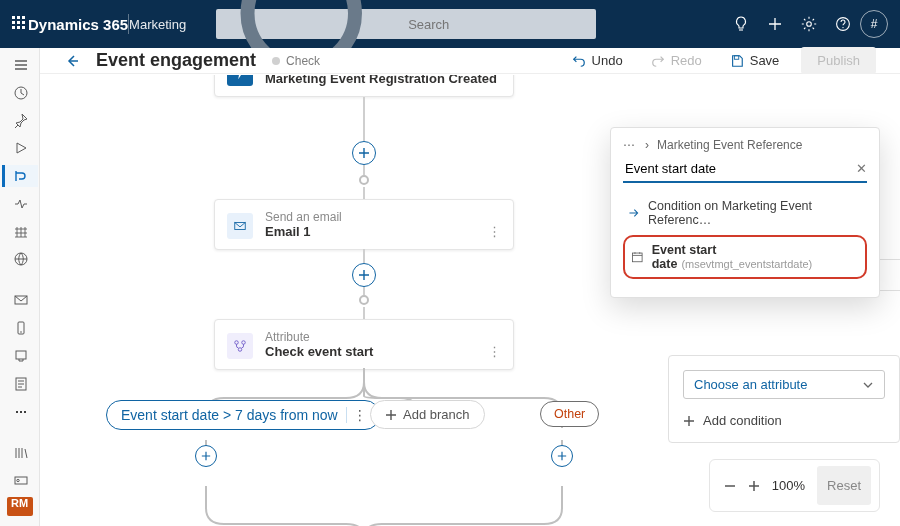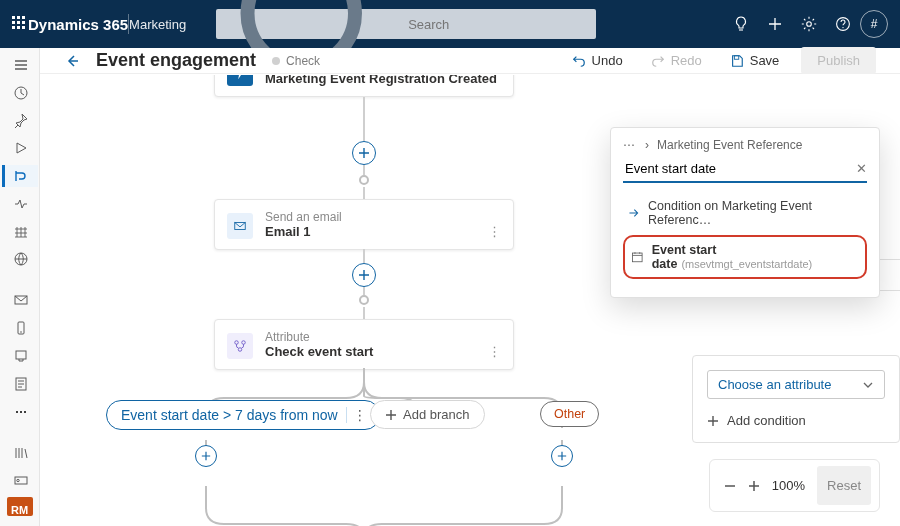--- a/index.html
+++ b/index.html
@@ -16,21 +16,21 @@
   .search input{border:0;background:transparent;outline:none;flex:1;font-size:13px;color:#3a4a5a}
   .spacer{flex:1}
   .topicon{width:34px;height:34px;display:flex;align-items:center;justify-content:center;border-radius:2px}
   .avatar{width:28px;height:28px;border-radius:50%;border:1px solid rgba(255,255,255,.6);display:flex;align-items:center;justify-content:center;font-size:12px}
 
   
   .rail{position:absolute;top:48px;bottom:0;left:0;width:40px;background:#f8f8f8;border-right:1px solid #e5e5e5;display:flex;flex-direction:column;align-items:center;padding-top:6px;gap:6px}
   .rail .ritem{width:36px;height:30px;display:flex;align-items:center;justify-content:center;color:#5b5b5b;border-left:3px solid transparent}
   .rail .ritem.active{border-left-color:#0b6cbd;color:#0b6cbd;background:#eef5fb}
   .rail svg{width:16px;height:16px}
-  .rm{width:26px;height:26px;background:#c85114;color:#fff;font-weight:700;font-size:11px;display:flex;align-items:flex-end;justify-content:center;border-radius:2px;margin-top:auto;margin-bottom:10px}
+  .rm{width:26px;height:26px;background:#c85114;color:#fff;font-weight:700;font-size:11px;display:flex;align-items:flex-start;justify-content:center;border-radius:2px;margin-top:auto;margin-bottom:10px}
 
   
   .page{position:absolute;left:40px;right:0;top:48px;bottom:0;display:flex;flex-direction:column}
   .cmdbar{height:26px;display:flex;align-items:center;padding:0 24px;gap:16px;border-bottom:1px solid #eee}
   .back svg{width:16px;height:16px;color:#1064a3}
   .title{font-size:18px;font-weight:700;color:#292929}
   .status{display:flex;align-items:center;gap:6px;color:#7d7d7d;font-size:12px}
   .status .dot{width:8px;height:8px;border-radius:50%;background:#d0d0d0}
   .cmdbar .spacer{flex:1}
   .cmd{display:flex;align-items:center;gap:6px;color:#333;font-size:13px;padding:4px 6px}
@@ -69,21 +69,21 @@
   .crumbs .dots{letter-spacing:2px}
   .srch{display:flex;align-items:center;border-bottom:2px solid #1064a3;padding-bottom:4px}
   .srch input{border:0;outline:none;flex:1;font-size:13px}
   .srch .x{color:#777}
   .opt{display:flex;align-items:center;gap:8px;padding:8px 4px;font-size:12.5px}
   .opt.link{color:#404040}
   .opt.hilite{border:2px solid #d23b2a;border-radius:10px;padding:6px 6px}
   .tech{color:#9a9a9a;font-size:11px;margin-left:4px}
 
   
-  .peek{position:absolute;right:0;top:150px;width:208px;border:1px solid #e0e0e0;border-left:1px solid #e0e0e0;border-radius:4px;background:#fff;padding:14px}
+  .peek{position:absolute;right:0;top:150px;width:232px;border:1px solid #e0e0e0;border-left:1px solid #e0e0e0;border-radius:4px;background:#fff;padding:14px}
   .choose{border:1px solid #c9c9c9;border-radius:3px;padding:6px 10px;display:flex;align-items:center;justify-content:space-between;color:#1064a3;margin:0 0 14px}
   .addcond{display:flex;align-items:center;gap:8px;color:#444}
 
   .stub{position:absolute;right:0;width:26px;height:32px;border:1px solid #e0e0e0;border-right:0;border-radius:4px 0 0 4px;background:#fff}
 
   svg{display:block}
 </style>
 </head>
 <body>
 

